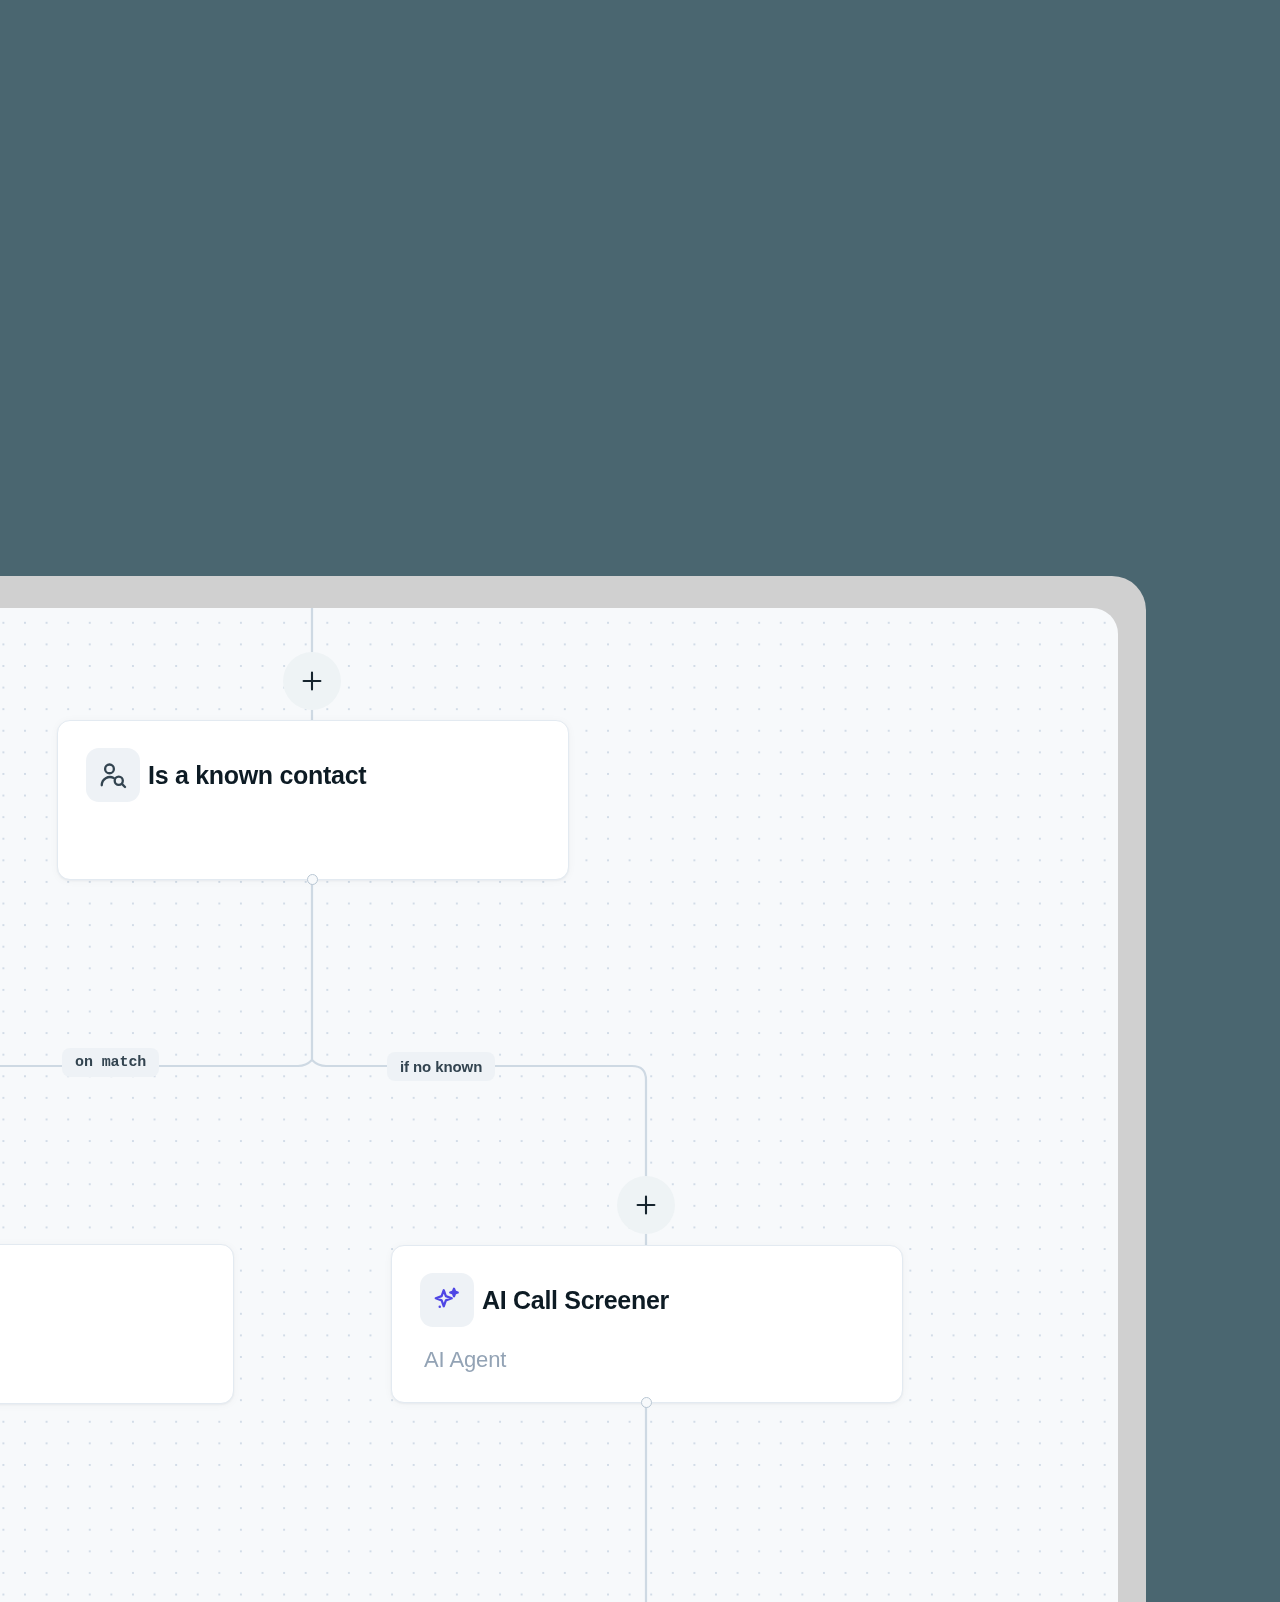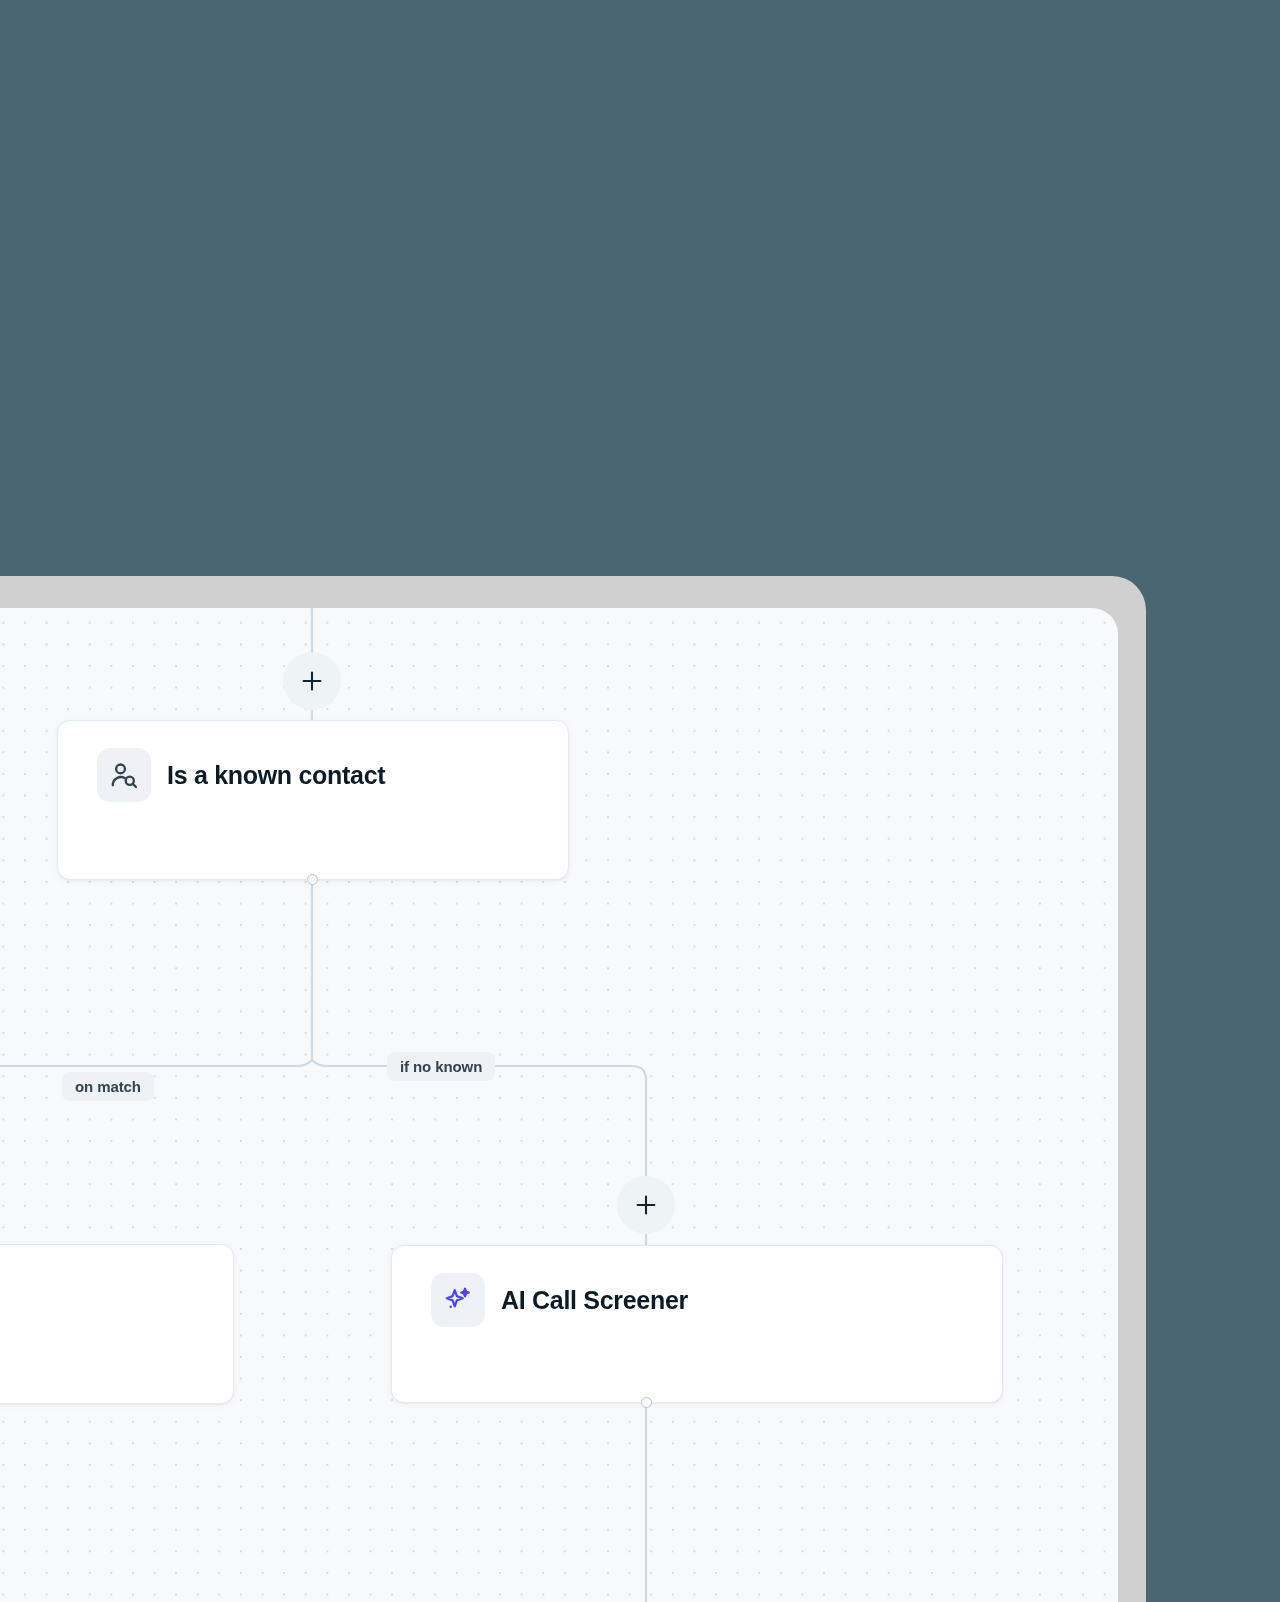--- a/index.html
+++ b/index.html
@@ -49,22 +49,22 @@
   
   .node {
     position: absolute;
     background: #ffffff;
     border: 1px solid #e3eaf1;
     border-radius: 13px;
     box-shadow: 0 1px 2px rgba(16,36,60,.05), 0 1px 10px rgba(16,36,60,.035);
   }
   .node-head {
     display: flex; align-items: center;
-    padding: 27px 0 0 39px;
-    gap: 16px;
+    padding: 27px 0 0 28px;
+    gap: 8px;
   }
   .node-icon {
     width: 54px; height: 54px;
     border-radius: 13px;
     background: #eef2f6;
     display: flex; align-items: center; justify-content: center;
     flex: none;
   }
   .node-title {
     font-size: 25px; font-weight: 700;
@@ -154,38 +154,39 @@
             <path d="M3 20.2 a6.6 6.6 0 0 1 9.6-5.85"></path>
             <circle cx="16.6" cy="16.6" r="3.25"></circle>
             <path d="M19.1 19.1 L21.6 21.6"></path>
           </svg>
         </span>
         <span class="node-title">Is a known contact</span>
       </div>
     </div>
     <span class="port" style="left:347px; top:266px;"></span>
 
-    <div class="edge-label" style="left:102px; top:464px;">on match</div>
+    <div class="edge-label" style="left:102px; top:440px;font-family:Liberation Mono, monospace;">on match</div>
 
     <div class="edge-label" style="left:427px; top:444px;">if no known</div>
 
     <div class="plus-btn" style="left:657px; top:568px;">
       <svg width="22" height="22" viewBox="0 0 22 22">
         <path d="M11 2.6 V19.4 M2.6 11 H19.4" stroke="#16242e" stroke-width="2.1" stroke-linecap="round"></path>
       </svg>
     </div>
 
-    <div class="node" style="left:431px; top:637px; width:612px; height:158px;">
+    <div class="node" style="left:431px; top:637px; width:512px; height:158px;">
       <div class="node-head">
         <span class="node-icon">
           <svg width="30" height="30" viewBox="0 0 24 24" fill="none" stroke="#4f46e5" stroke-width="1.8" stroke-linejoin="round" stroke-linecap="round">
             <path d="M9.4 4.2 L11.1 8.9 L15.8 10.6 L11.1 12.3 L9.4 17 L7.7 12.3 L3 10.6 L7.7 8.9 Z"></path>
             <path d="M17.6 3 L18.45 5.15 L20.6 6 L18.45 6.85 L17.6 9 L16.75 6.85 L14.6 6 L16.75 5.15 Z" fill="#4f46e5"></path>
             <circle cx="6.2" cy="17.4" r="1" fill="#4f46e5" stroke="none"></circle>
           </svg>
         </span>
         <span class="node-title">AI Call Screener</span>
       </div>
+      <div class="node-sub">AI Agent</div>
     </div>
     <span class="port" style="left:681px; top:789px;"></span>
 
   </div>
 </div>
 
 </body></html>

